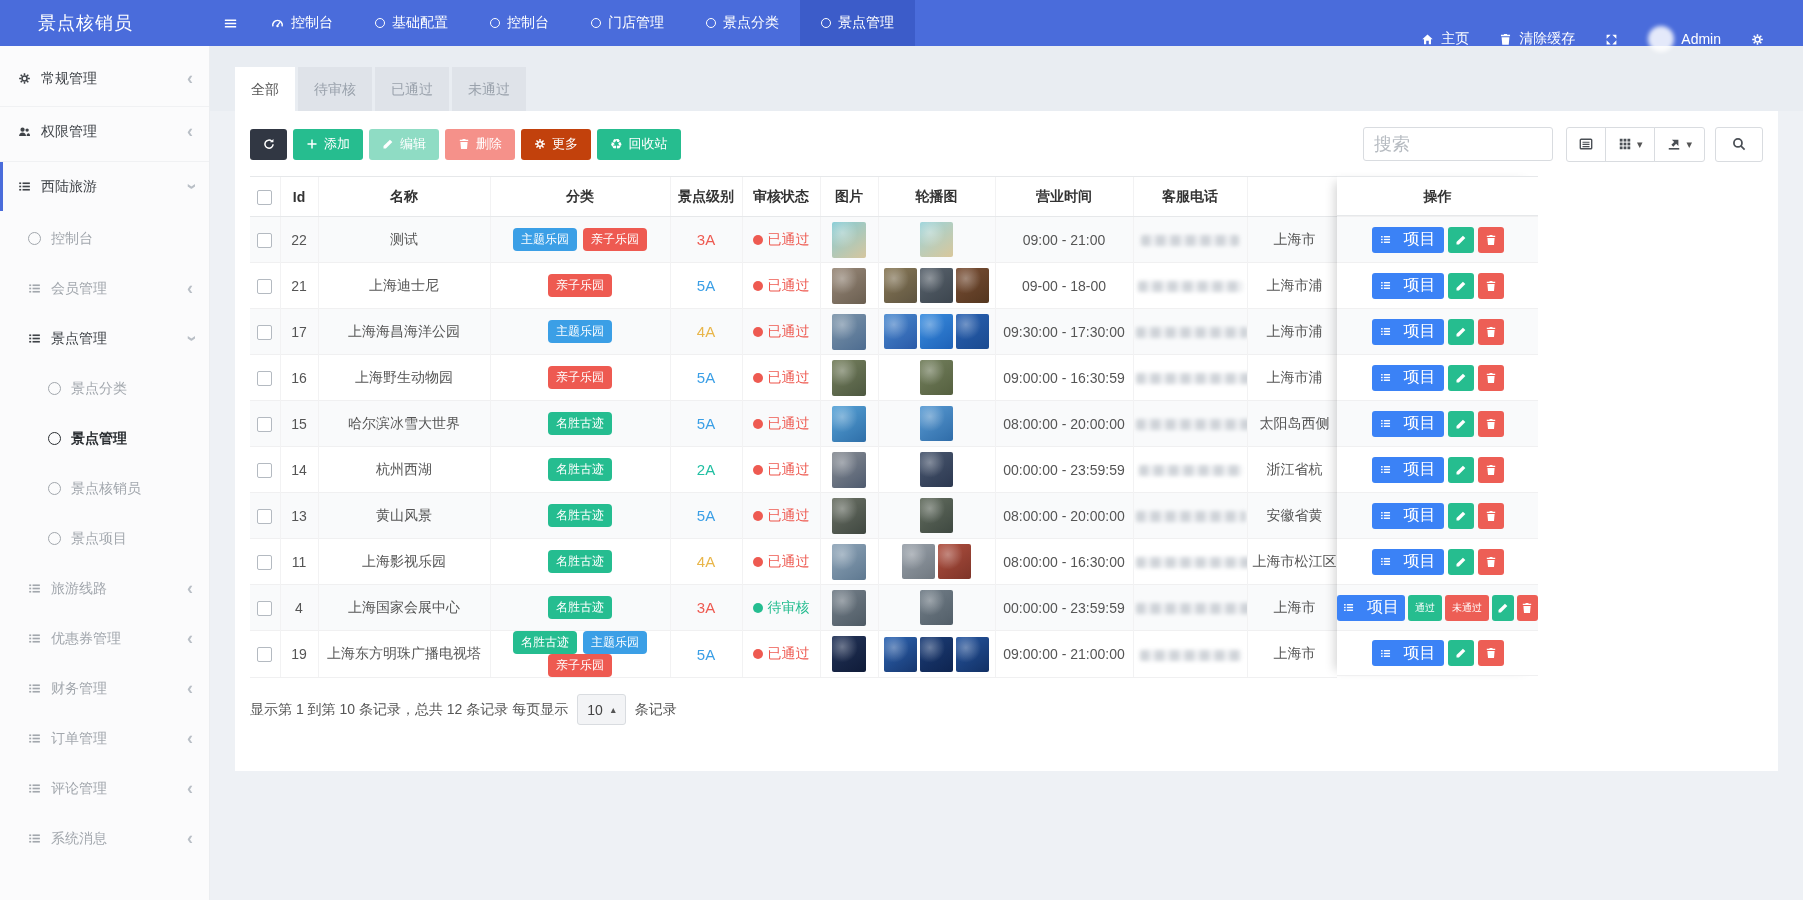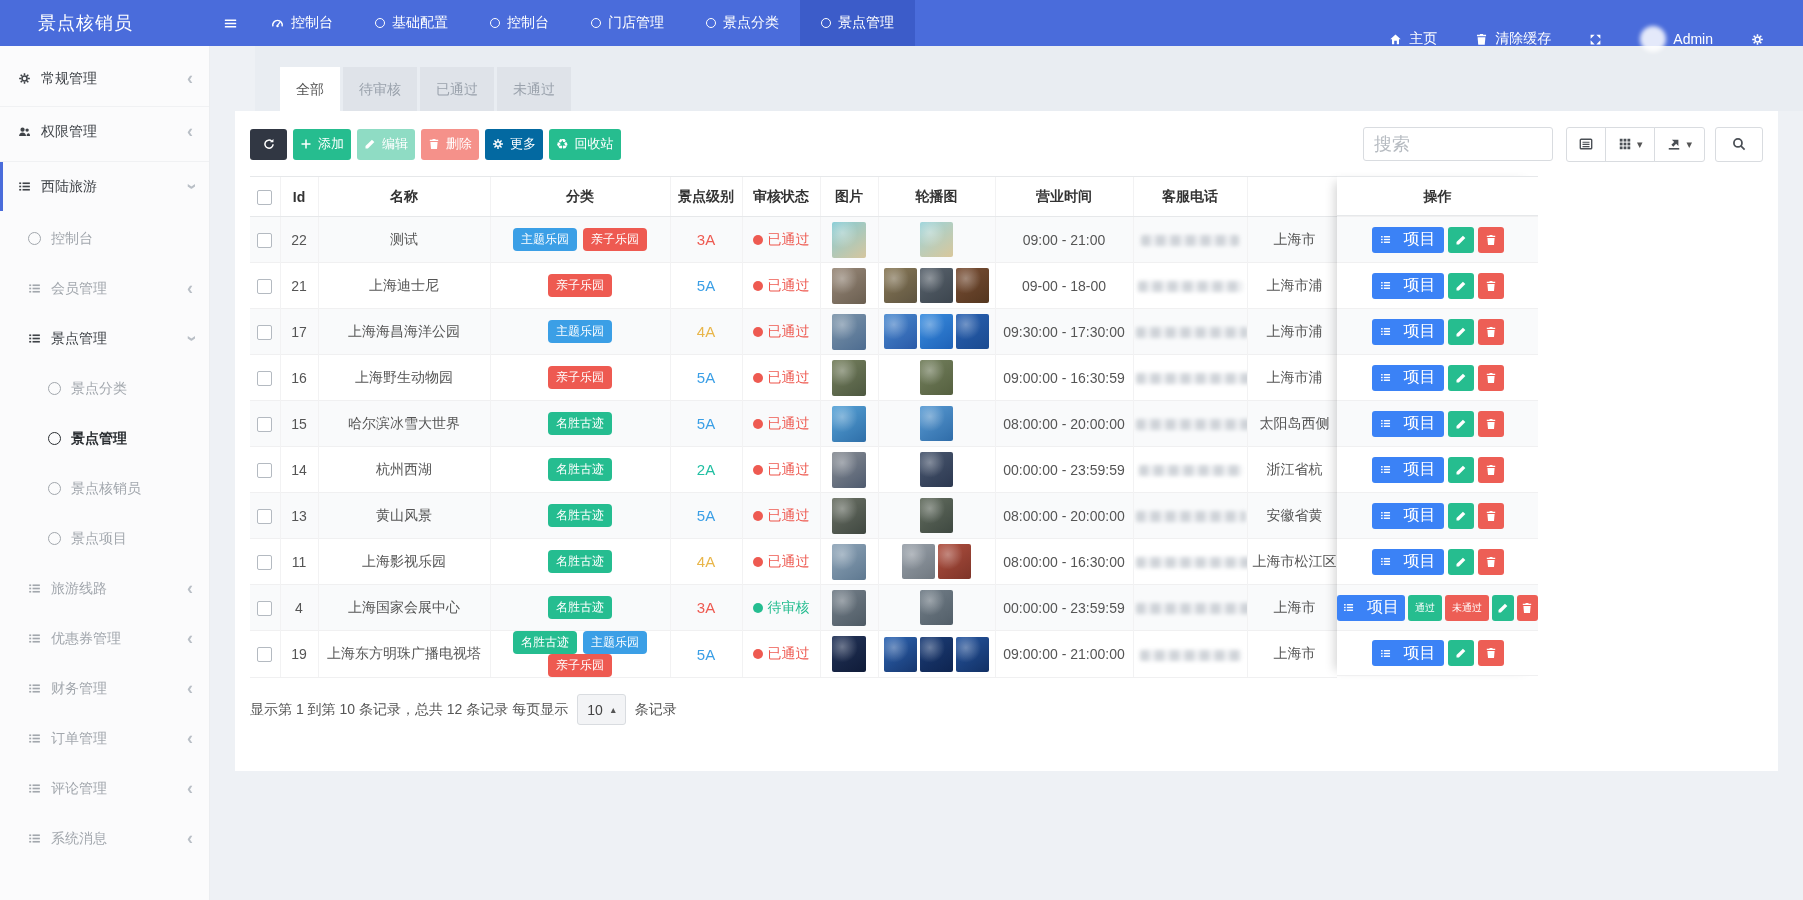--- a/index.html
+++ b/index.html
@@ -16,55 +16,55 @@
   .rot { transform:rotate(-90deg); }
 
   
   .navbar { position:fixed; top:0; left:0; right:0; height:46px; background:#4a6cdb; color:#fff; display:flex; align-items:stretch; z-index:60; }
   .brand { width:210px; display:flex; align-items:center; padding-left:38px; font-size:18px; letter-spacing:1px; flex:0 0 210px; }
   .nav-toggle { width:40px; display:flex; align-items:center; justify-content:center; background:none; border:none; color:#fff; cursor:pointer; }
   .nav-main { display:flex; align-items:stretch; }
   .nav-item { display:flex; align-items:center; gap:7px; padding:0 21px; font-size:14px; cursor:pointer; }
   .nav-item.active { background:#3c5cc9; }
   .nav-item .ring { width:10px; height:10px; }
-  .nav-right { margin-left:auto; display:flex; align-items:center; gap:8px; padding-right:24px;margin-top:32px; }
+  .nav-right { margin-left:auto; display:flex; align-items:center; gap:0; padding-right:24px;margin-top:32px; }
   .nav-right .nr { display:flex; align-items:center; gap:7px; padding:0 15px; height:46px; cursor:pointer; }
   .avatar { width:26px; height:26px; border-radius:50%; background:rgba(255,255,255,.85); filter:blur(2px); display:inline-block; }
 
   
   .sidebar { position:fixed; top:46px; left:0; bottom:0; width:210px; background:#fbfbfc; border-right:1px solid #ebedf0; padding-top:5px; z-index:50; }
   .side-item { height:45px; margin:5px 0; display:flex; align-items:center; padding:0 16px 0 18px; color:#a2a7ad; font-size:14px; cursor:pointer; position:relative; }
   .side-item .ic { margin-right:10px; }
   .side-item .chev { margin-left:auto; }
   .side-item.lv2 { padding-left:28px; }
   .side-item.lv3 { padding-left:48px; }
   .side-item.dark { color:#3f4348; }
   .side-item.sel { color:#2b2f33; font-weight:bold; }
   .side-item.parent-active::before { content:""; position:absolute; left:0; top:0; bottom:0; width:3px; background:#4a6cdb; }
   .side-item.divider { border-top:1px solid #f0f1f3; margin-top:0; padding-top:0; height:50px; }
   .side-item .ring { width:13px; height:13px; }
 
   
   .main { margin-left:210px; padding-top:46px; }
-  .tabsband { background:#e9edf2; padding:21px 25px 0 25px;margin-left:45px; }
+  .tabsband { background:#e9edf2; padding:21px 25px 0 25px; }
   .tabs { display:flex; }
   .tab { height:44px; line-height:44px; padding:0 16px; background:#dfe3e9; color:#9aa2ac; margin-right:3px; text-align:center; min-width:46px; cursor:pointer; }
   .tab.active { background:#fff; color:#555; }
 
   .panel { background:#fff; margin:0 25px; padding:15px 15px 45px 15px; position:relative; min-height:660px; }
 
   
   .toolbar { display:flex; align-items:center; height:36px; }
-  .btn { height:31px; border:none; border-radius:3px; color:#fff; font-size:13px; display:inline-flex; align-items:center; gap:6px; padding:0 7px; margin-right:6px; cursor:pointer; }
+  .btn { height:31px; border:none; border-radius:3px; color:#fff; font-size:13px; display:inline-flex; align-items:center; gap:6px; padding:0 13px; margin-right:6px; cursor:pointer; }
   .btn .ic svg { width:12px; height:12px; }
   .btn-refresh { background:#313743; width:37px; justify-content:center; padding:0; }
   .btn-add { background:#26bd8f; }
   .btn-edit { background:#8fdcc4; }
   .btn-del { background:#f5918a; }
-  .btn-more { background:#0369a1; }
+  .btn-more { background:#c2410c; }
   .btn-recycle { background:#26bd8f; }
   .toolbar-right { margin-left:auto; display:flex; align-items:center; }
   .search-input { width:190px; height:34px; border:1px solid #d9dce0; border-radius:3px; padding:0 10px; font-size:18px; color:#555; outline:none; }
   .search-input::placeholder { color:#b6bbc1; }
   .vgroup { display:flex; margin-left:13px; }
   .vbtn { height:35px; background:#fff; border:1px solid #d9dce0; display:flex; align-items:center; justify-content:center; gap:5px; color:#4a4f55; padding:0 12px; margin-left:-1px; cursor:pointer; }
   .vbtn:first-child { border-radius:3px 0 0 3px; margin-left:0; }
   .vbtn:last-child { border-radius:0 3px 3px 0; }
   .vbtn .uni { font-size:11px; color:#555; }
   .sbtn { height:35px; width:48px; background:#fff; border:1px solid #d9dce0; border-radius:3px; display:flex; align-items:center; justify-content:center; margin-left:10px; color:#4a4f55; cursor:pointer; }

